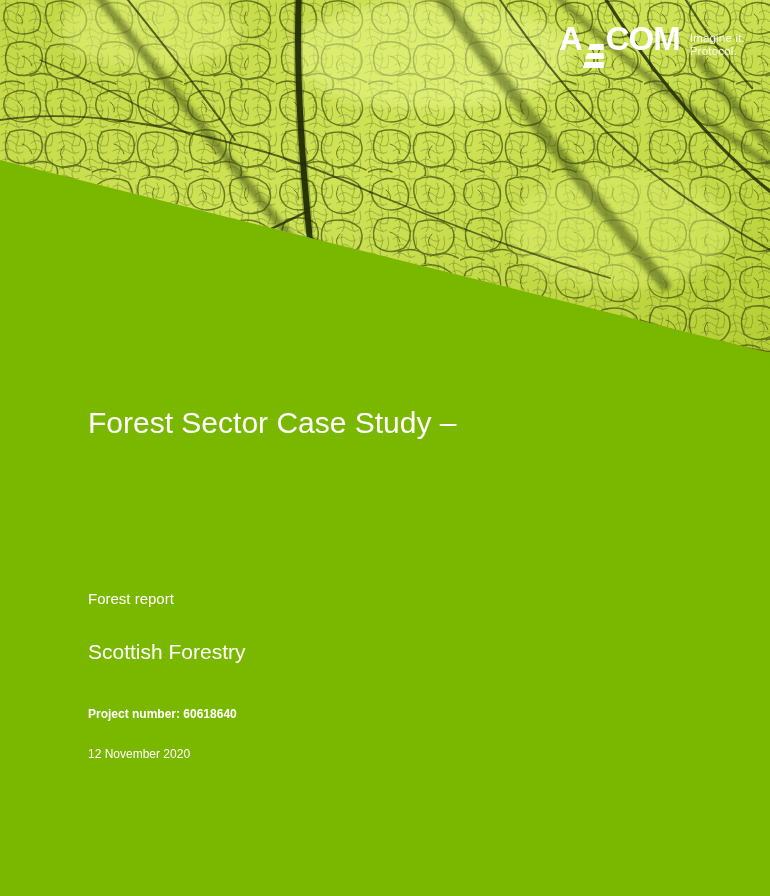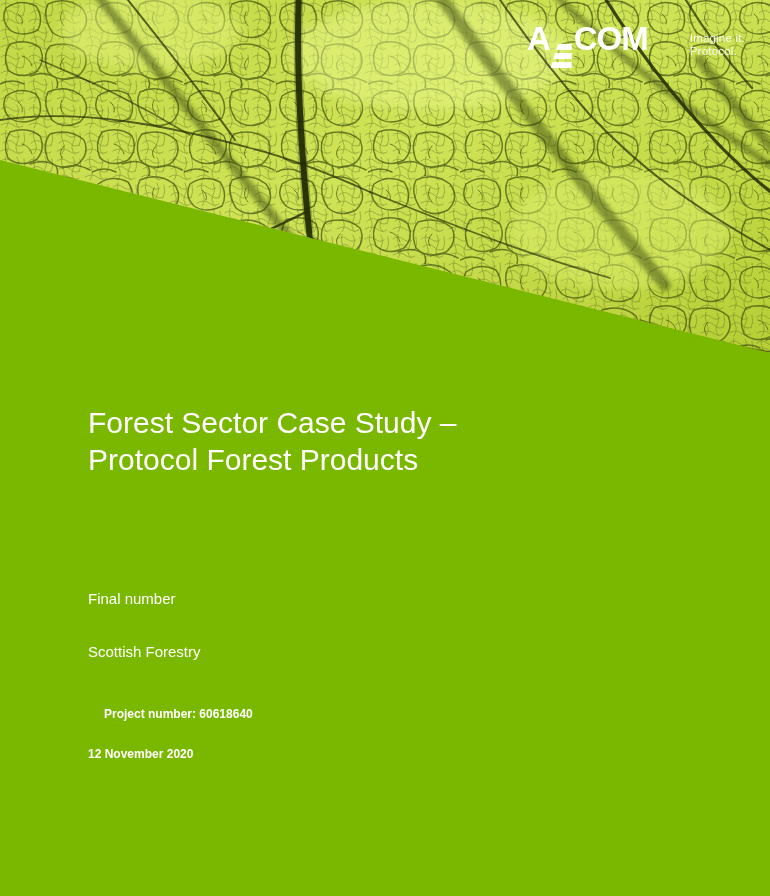--- a/index.html
+++ b/index.html
@@ -25,29 +25,29 @@
     color:#fff;
   }
   .logo-e{
     display:inline-flex;flex-direction:column;justify-content:space-between;
     width:21px;height:24px;margin:0 2px 0 1px;
     clip-path:polygon(34% 0,100% 0,100% 100%,0 100%);
   }
   .logo-e .bar{height:6px;background:#fff;}
   .tagline{
     font-size:11.5px;line-height:13px;color:rgba(255,255,255,.88);
-    font-weight:400;letter-spacing:.2px;margin-left:32px;
+    font-weight:400;letter-spacing:.2px;
   }
   
   .cover-text{position:absolute;left:88px;color:#fff;}
   .title{top:404px;font-size:30px;line-height:37px;font-weight:400;}
   .status{top:590px;font-size:15px;line-height:18px;}
-  .client{top:643px;font-size:15px;line-height:18px;}
-  .projnum{top:707px;font-size:12px;line-height:14px;font-weight:700;margin-left:16px;}
-  .date{top:747px;font-size:12px;line-height:14px;font-weight:700;}
+  .client{top:643px;font-size:21px;line-height:18px;}
+  .projnum{top:707px;font-size:12px;line-height:14px;font-weight:700;}
+  .date{top:747px;font-size:12px;line-height:14px;font-weight:400;}
 </style>
 </head>
 <body>
 
 <div class="page">
 
   <div class="photo">
     <svg width="770" height="400" viewBox="0 0 770 400" preserveAspectRatio="none" aria-hidden="true">
       <defs>
         <linearGradient id="leafbg" x1="0" y1="0" x2="1" y2="1">
@@ -124,21 +124,20 @@
       <span>COM</span>
     </div>
     <div class="tagline">
       <div>Imagine it.</div>
       <div>Protocol.</div>
     </div>
   </div>
 
   <div class="cover-text title">
     <div>Forest Sector Case Study –</div>
-    <div>Protocol Forest Products</div>
   </div>
 
-  <div class="cover-text status">Final number</div>
+  <div class="cover-text status">Forest report</div>
   <div class="cover-text client">Scottish Forestry</div>
   <div class="cover-text projnum">Project number: 60618640</div>
   <div class="cover-text date">12 November 2020</div>
 
 </div>
 
 </body></html>

